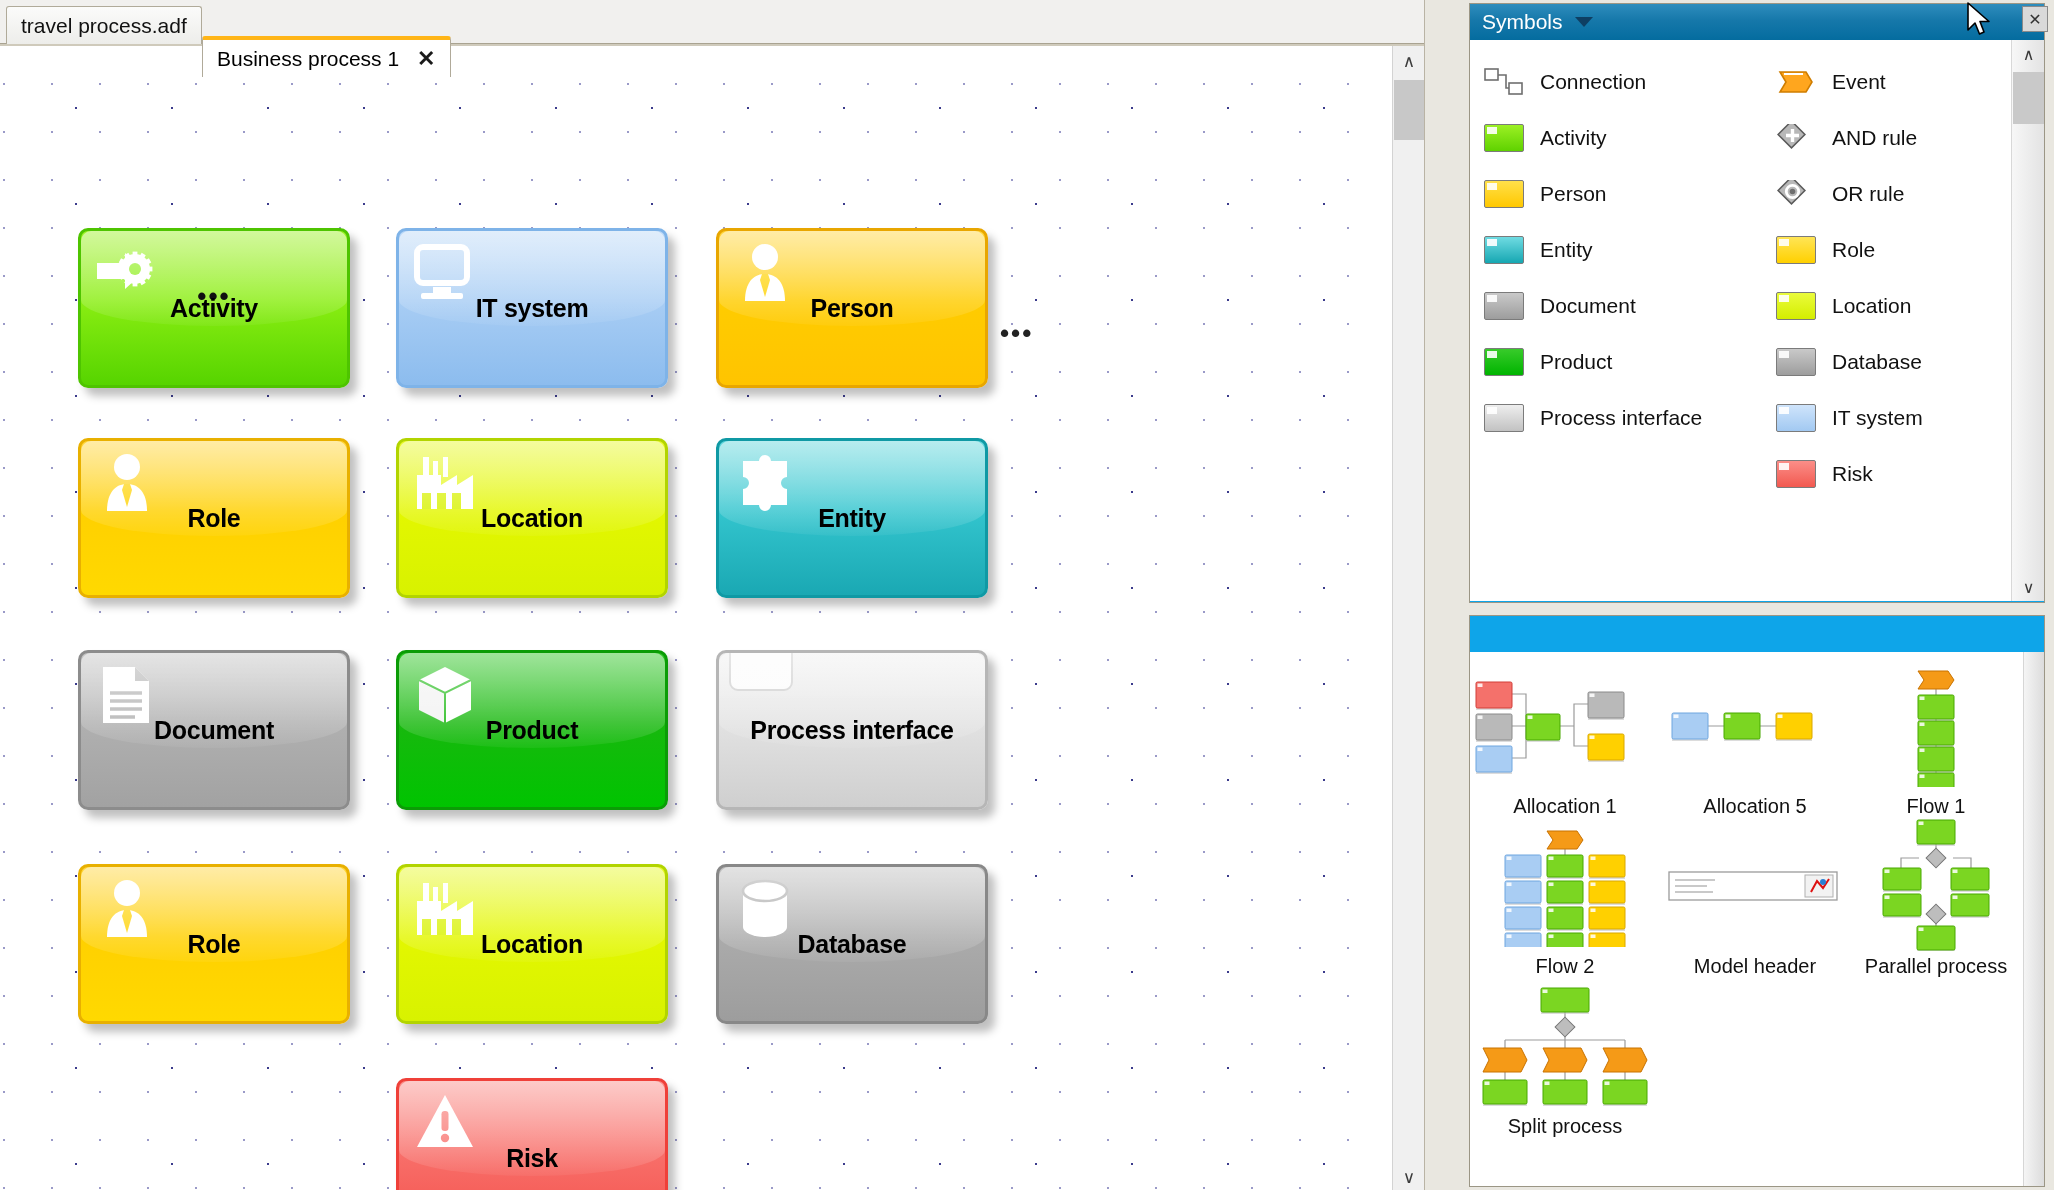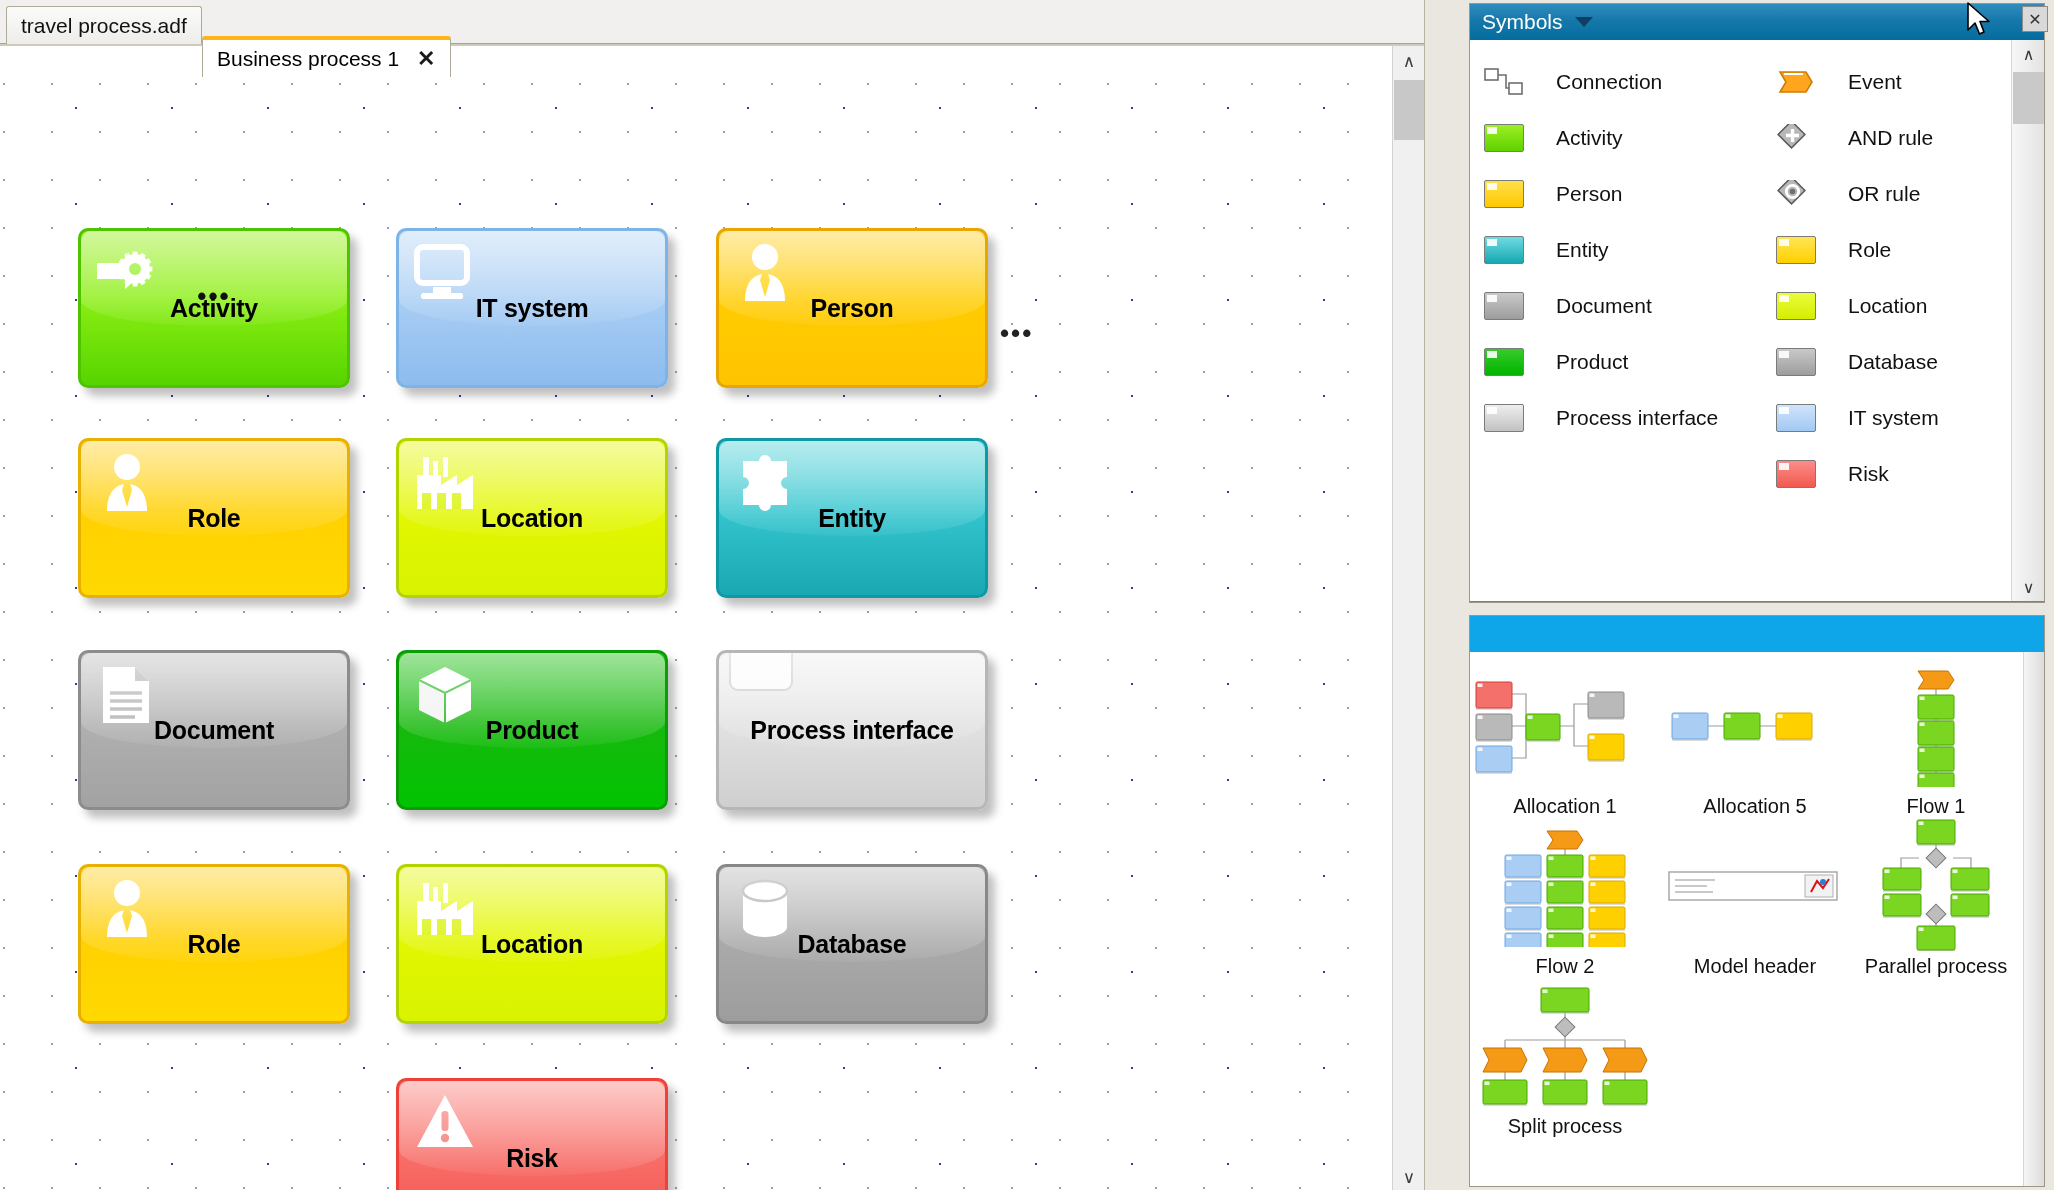--- a/index.html
+++ b/index.html
@@ -201,21 +201,20 @@
   
   #symbols-panel { top: 3px; height: 600px; }
   #symbols-panel .panel-body { height: 561px; }
   .sym-col { position: absolute; top: 14px; width: 290px; }
   .sym-col.left { left: 14px; }
   .sym-col.right { left: 306px; }
   .sym-item {
     display: flex; align-items: center;
     height: 56px;
     cursor: pointer;
-    gap: 16px;
   }
   .sym-ic {
     width: 40px; height: 28px; flex: 0 0 40px;
     margin-right: 16px;
     border-radius: 2px;
     position: relative;
   }
   .sym-label { font-size: 21px; color: #111; white-space: nowrap; }
 
   .ic-rect { border: 1px solid #7b7b7b; }

